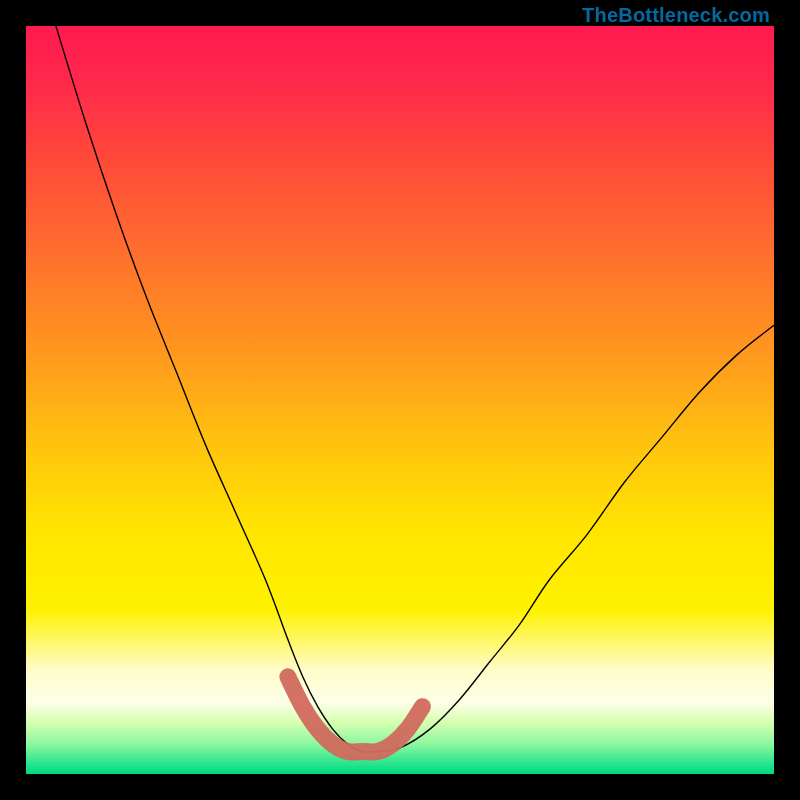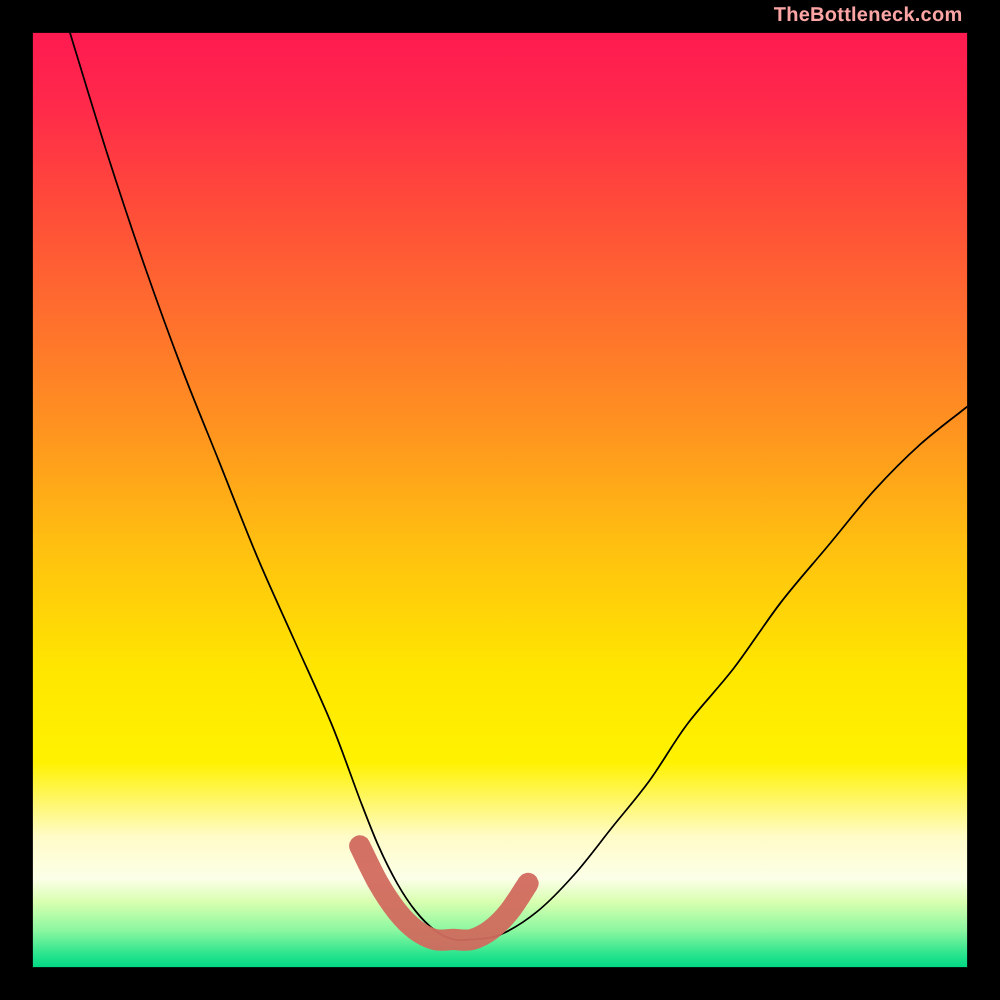--- a/index.html
+++ b/index.html
@@ -26,22 +26,22 @@
     overflow: hidden;
   }
   .gradient-bg {
     position: absolute;
     left: 0; top: 0; right: 0; bottom: 0;
   }
   .watermark {
     position: absolute;
     top: 4px;
     right: 30px;
-    color: #fca5a5;
-    font-size: 16px;
+    color: #0369a1;
+    font-size: 20px;
     font-weight: bold;
     letter-spacing: 0.2px;
     font-family: Arial, Helvetica, sans-serif;
   }
   svg.lines {
     position: absolute;
     left: 0; top: 0;
     width: 748px; height: 748px;
     overflow: visible;
   }

